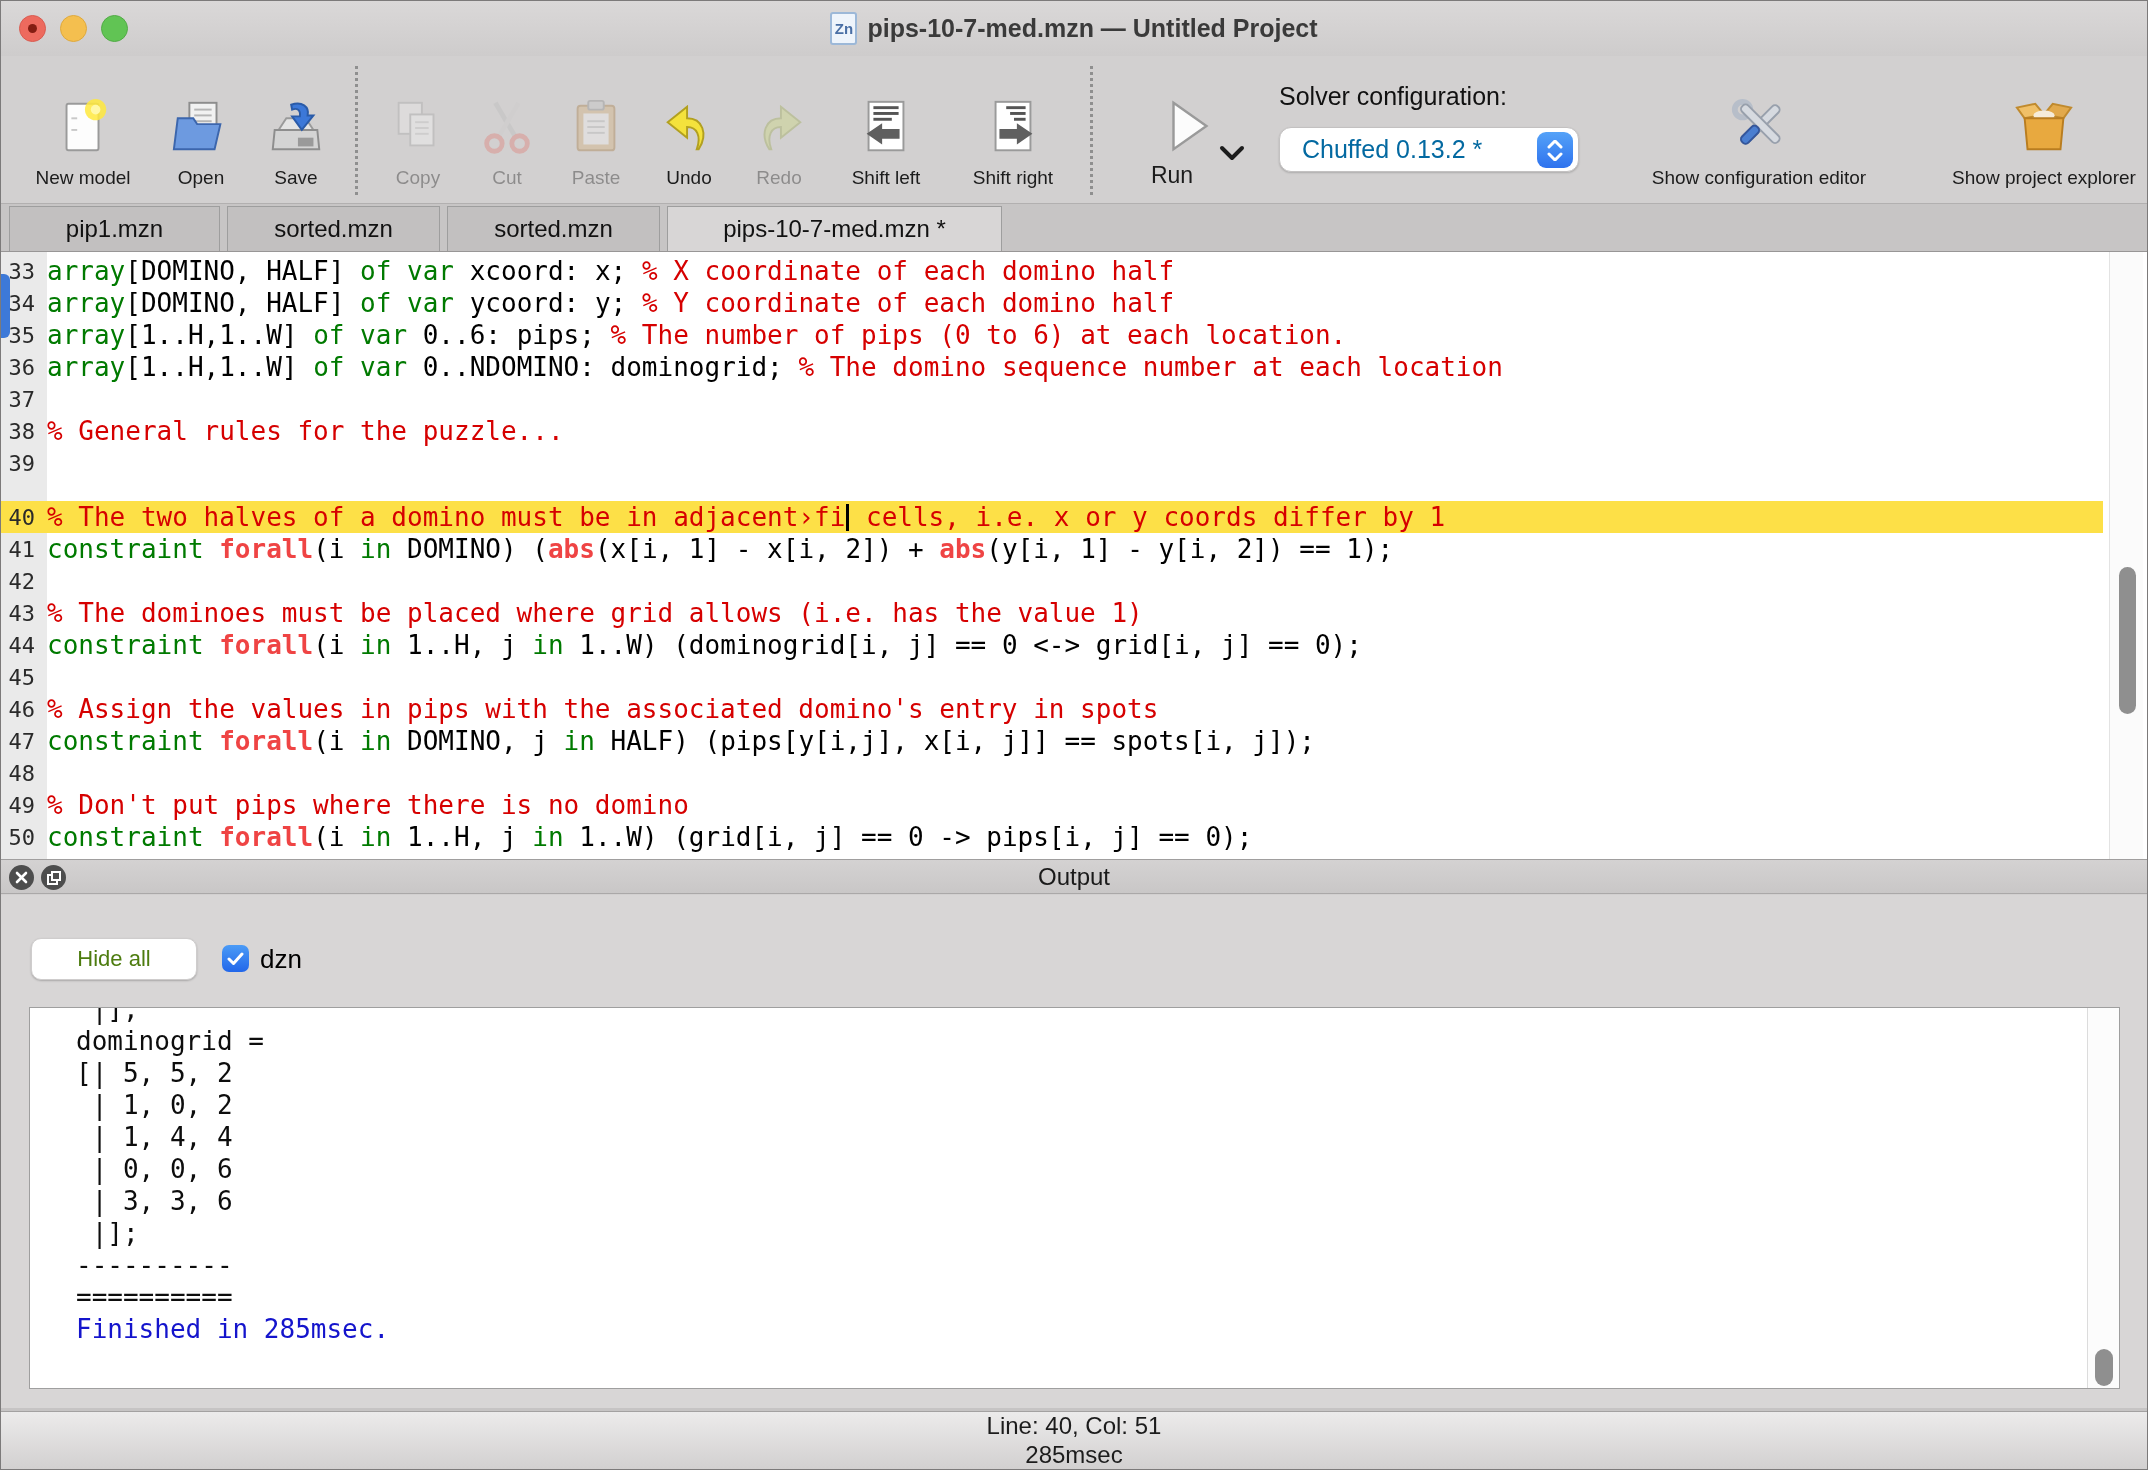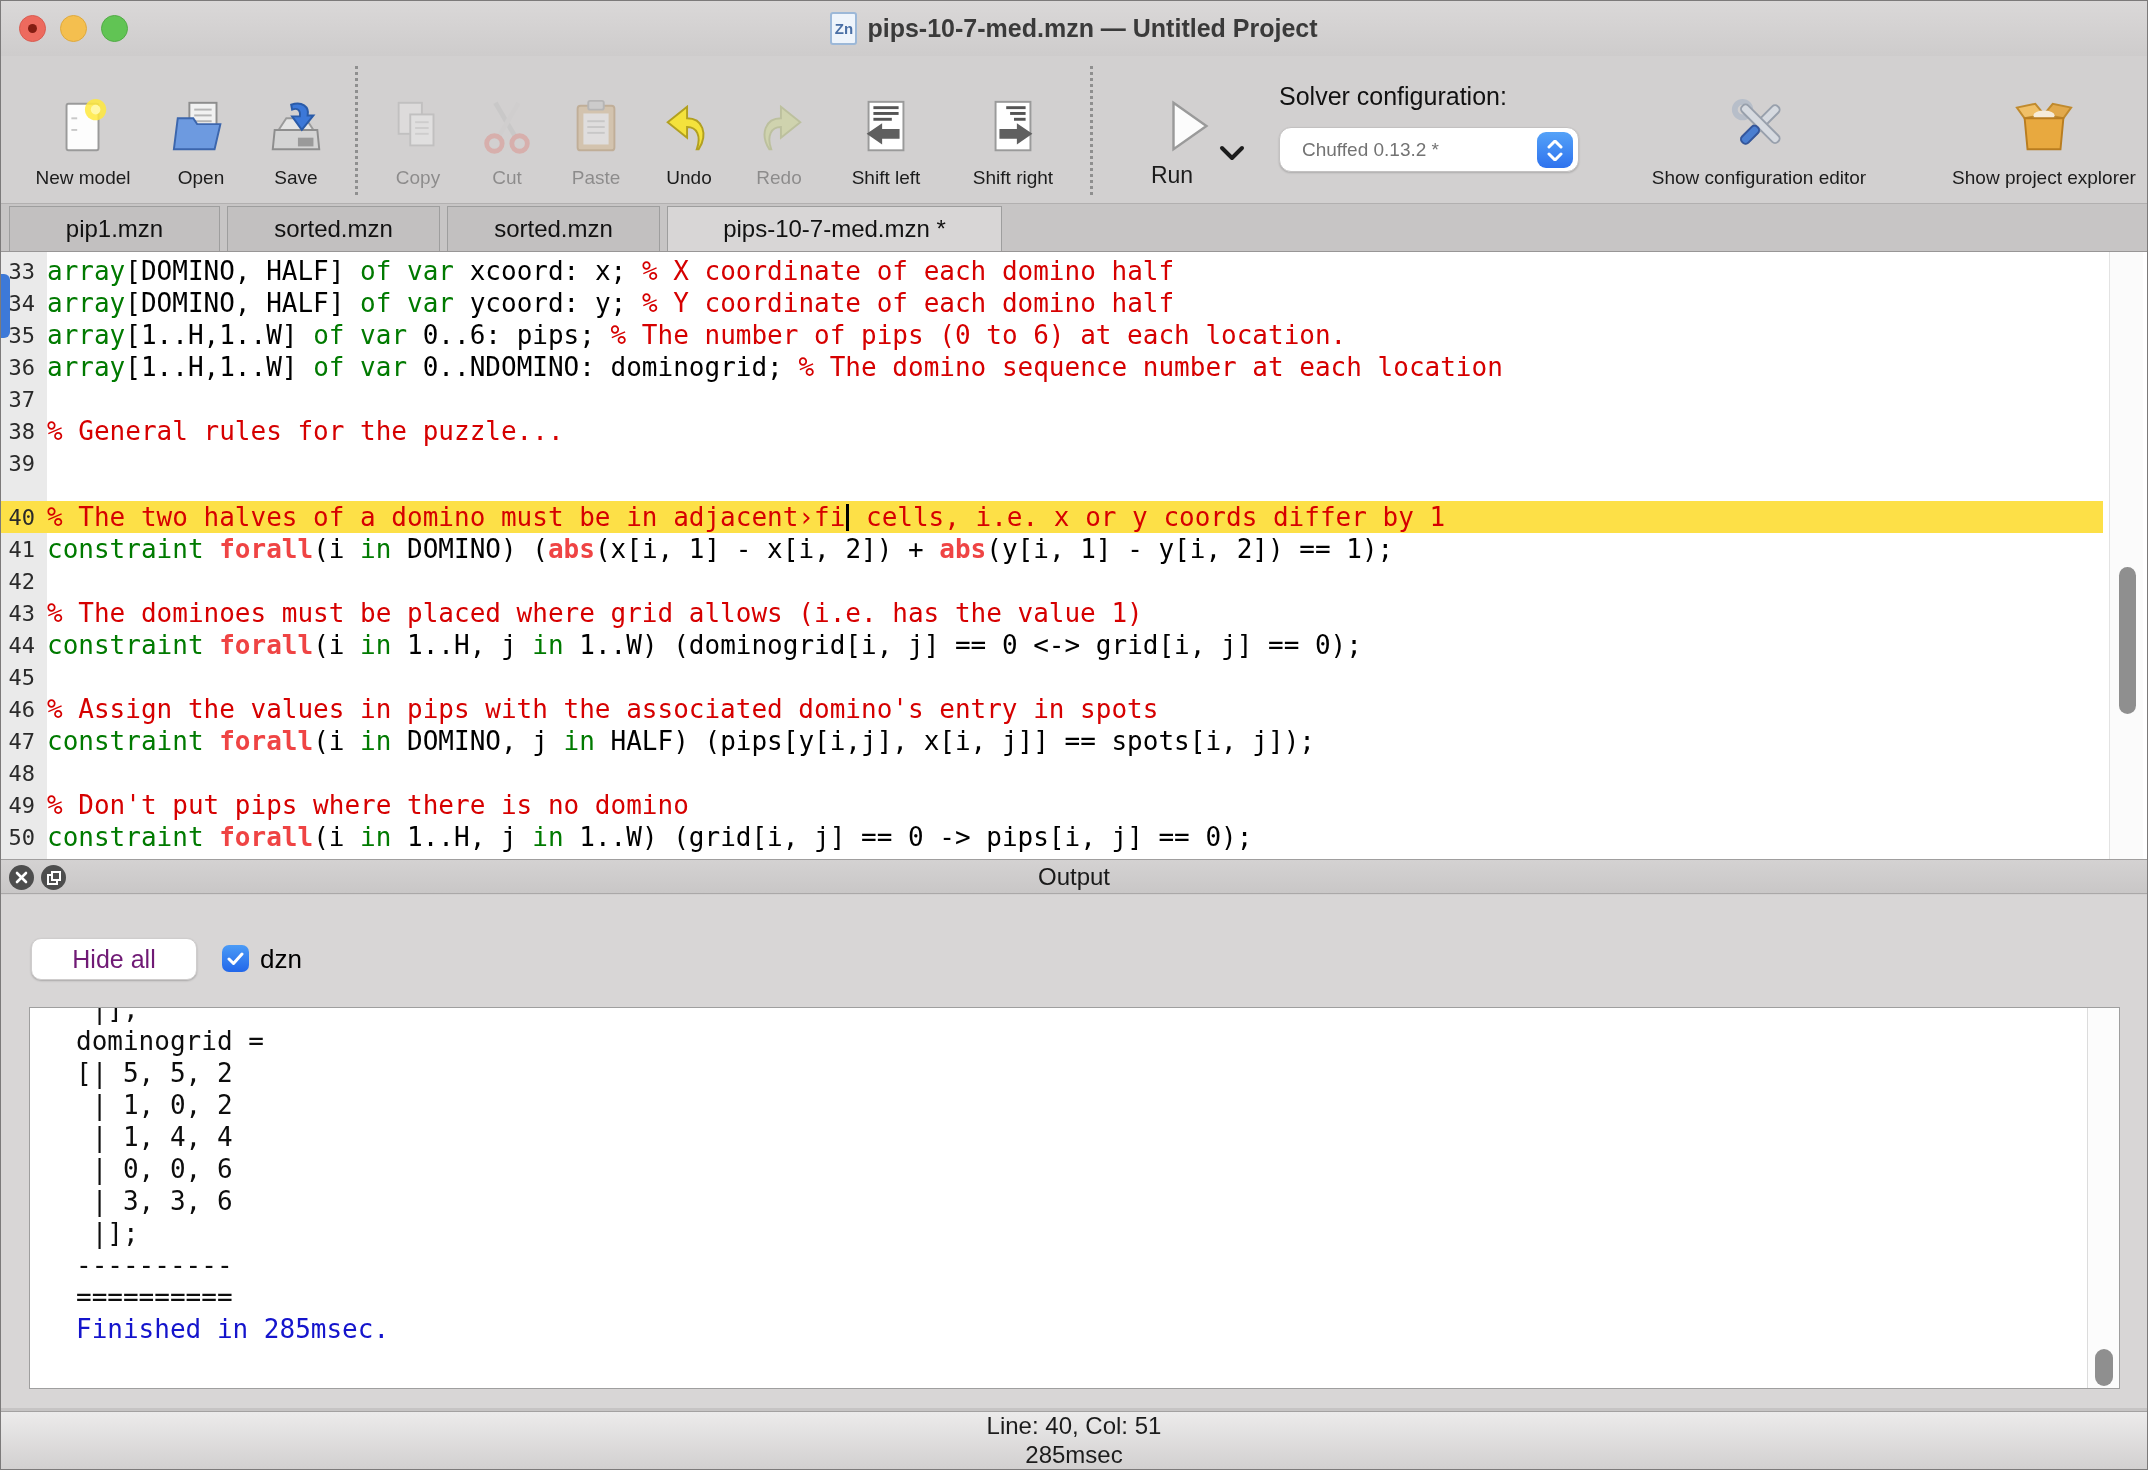--- a/index.html
+++ b/index.html
@@ -29,21 +29,21 @@
   .disabled{opacity:.38;}
   .tsep{flex:none;border-left:3px dotted #8f8f8f;margin:10px 12px 8px 12px;}
   .rungroup{position:relative;width:168px;flex:none;display:flex;flex-direction:column;align-items:center;justify-content:flex-end;padding-bottom:14px;}
   .rungroup svg.play{width:62px;height:58px;margin-bottom:6px;}
   .runlabel{font-size:23px;align-self:center;margin-left:-34px;}
   .runchev{position:absolute;right:28px;bottom:42px;}
   .solvergroup{flex:none;width:330px;margin-left:6px;padding-top:26px;}
   .solverlabel{font-size:25px;color:#111;margin-bottom:16px;}
   .popup{position:relative;width:300px;height:45px;background:#fff;border-radius:12px;
          border:1px solid #c3c1c1;box-shadow:0 1px 2px rgba(0,0,0,.18);display:flex;align-items:center;cursor:default;}
-  .popup .val{font-size:19px;padding-left:22px;color:#737373;}
+  .popup .val{font-size:25px;padding-left:22px;color:#0369a1;}
   .stepper{position:absolute;right:5px;top:4px;width:36px;height:36px;border-radius:9px;
            background:linear-gradient(#54a2f8,#2e72ee);display:flex;flex-direction:column;align-items:center;justify-content:center;gap:3px;}
   .spacer{flex:1;}
 
   
   .tabbar{position:absolute;top:202px;left:0;right:0;height:48px;background:#c7c5c5;
           border-top:1px solid #b2b0b0;display:flex;align-items:flex-end;padding-left:8px;}
   .tab{height:45px;background:#c2c0c0;border:1px solid #9e9e9e;border-bottom:none;margin-right:7px;
        display:flex;align-items:center;justify-content:center;font-size:24px;color:#111;flex:none;cursor:default;}
   .tab.active{background:#d8d6d6;}
@@ -67,21 +67,21 @@
 
   
   .outhead{position:absolute;top:858px;left:0;right:0;height:35px;
            background:linear-gradient(#d4d2d2,#c9c7c7);border-top:1px solid #a09e9e;border-bottom:1px solid #aaa8a8;
            display:flex;align-items:center;justify-content:center;}
   .outtitle{font-size:24px;color:#1a1a1a;}
   .headicons{position:absolute;left:8px;top:5px;display:flex;gap:7px;}
   .circbtn{width:25px;height:25px;border-radius:50%;background:#4d4d4d;display:flex;align-items:center;justify-content:center;cursor:default;}
   .outpanel{position:absolute;top:894px;left:0;right:0;height:518px;background:#d8d6d6;}
   .hideall{position:absolute;left:30px;top:43px;width:166px;height:42px;background:#fff;border:1px solid #cfcdcd;
-           border-radius:10px;box-shadow:0 1px 2px rgba(0,0,0,.22);font-size:25px;color:#701a75;
+           border-radius:10px;box-shadow:0 1px 2px rgba(0,0,0,.22);font-size:22px;color:#4d7c0f;
            display:flex;align-items:center;justify-content:center;cursor:default;}
   .cbx{position:absolute;left:221px;top:50px;width:27px;height:27px;border-radius:7px;
        background:linear-gradient(#4b9bf6,#2267ea);display:flex;align-items:center;justify-content:center;cursor:default;}
   .cbxlabel{position:absolute;left:259px;top:49px;font-size:26px;color:#000;}
   .outbox{position:absolute;left:28px;top:112px;width:2091px;height:382px;background:#fff;border:1px solid #9f9f9f;overflow:hidden;}
   .otext{position:absolute;left:46px;top:-15px;}
   .oline{height:32px;line-height:32px;white-space:pre;font-family:"DejaVu Sans Mono",monospace;font-size:26px;color:#0d0d0d;}
   .oline.blue{color:#1414cc;}
   .otrack{position:absolute;right:0;top:0;width:32px;height:100%;background:#fcfcfc;border-left:1px solid #dcdcdc;}
   .othumb{position:absolute;left:7px;top:341px;width:18px;height:37px;border-radius:9px;background:#8f8f8f;}

